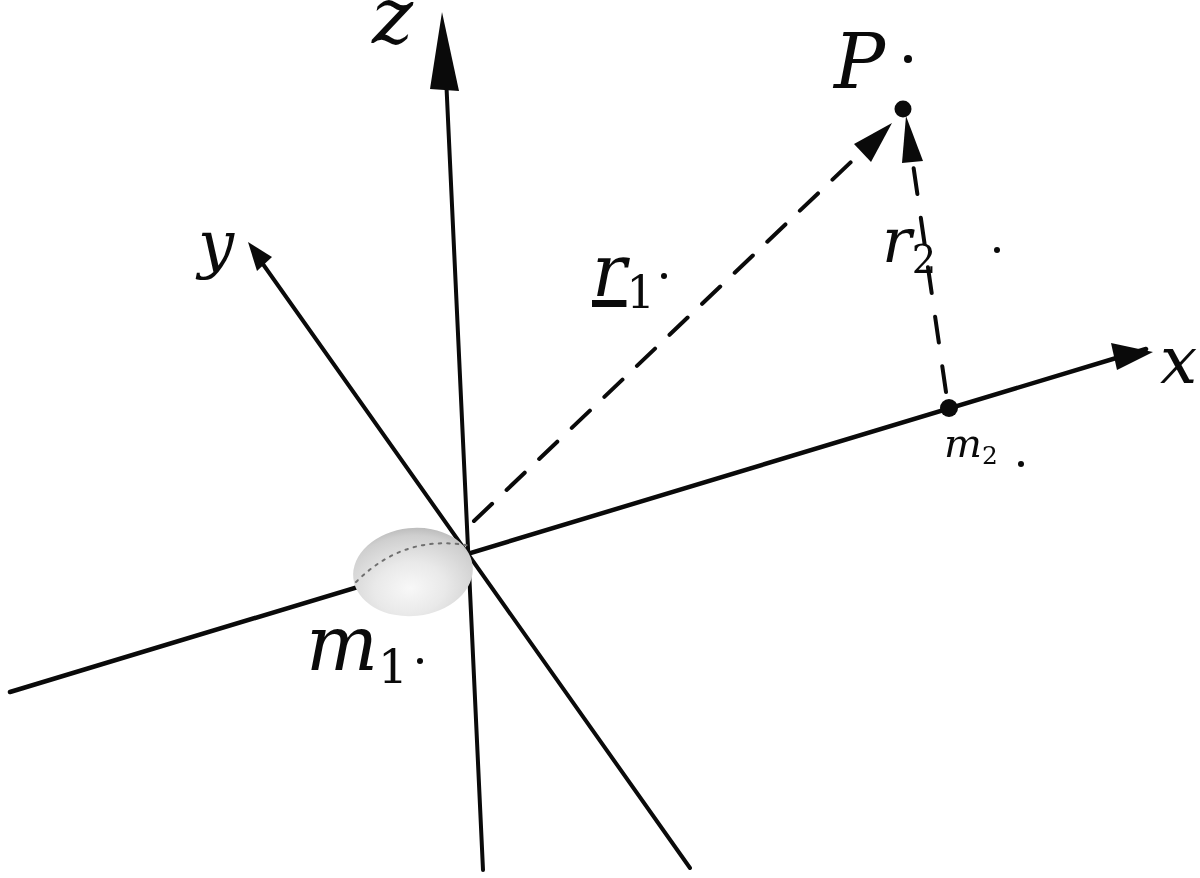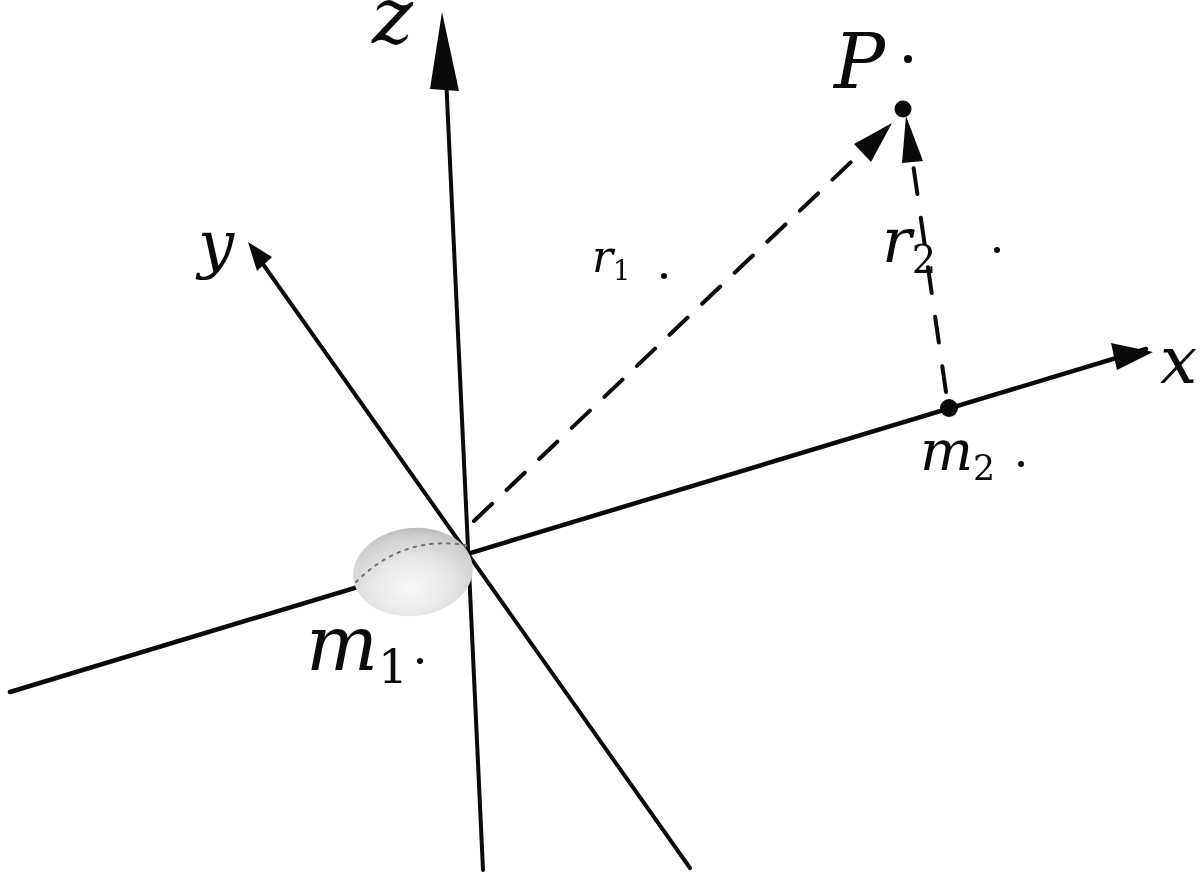--- a/index.html
+++ b/index.html
@@ -32,24 +32,24 @@
   .lbl .sub {
     font-style: normal;
     font-size: 0.62em;
     vertical-align: -0.28em;
     letter-spacing: 0;
   }
   .lbl-z  { left: 372px; top: -23px;  font-size: 78px; }
   .lbl-y  { left: 198px; top: 212px;  font-size: 64px; }
   .lbl-x  { left: 1160px; top: 328px; font-size: 66px; }
   .lbl-P  { left: 834px; top: 24px;   font-size: 76px; }
-  .lbl-r1 { left: 592px; top: 235px;  font-size: 44px; }
+  .lbl-r1 { left: 592px; top: 235px;  font-size: 72px; text-decoration: underline; }
   .lbl-r2 { left: 882px; top: 210px;  font-size: 62px; }
   .lbl-m1 { left: 306px; top: 606px;  font-size: 76px; text-align: center; }
-  .lbl-m2 { left: 920px; top: 423px;  font-size: 56px; }
+  .lbl-m2 { left: 944px; top: 423px;  font-size: 40px; }
 </style>
 </head>
 <body>
 
 <div class="stage">
 
   <svg width="1200" height="878" viewBox="0 0 1200 878">
     <defs>
       <radialGradient id="ballGrad" cx="0.46" cy="0.68" r="0.85">
         <stop offset="0%" stop-color="#f8f8f8"></stop>

